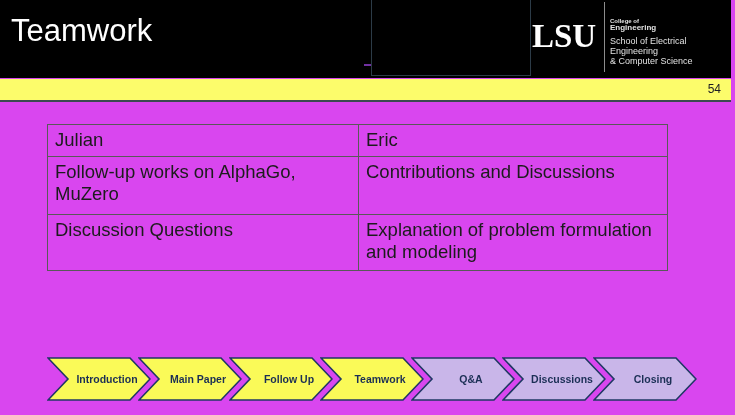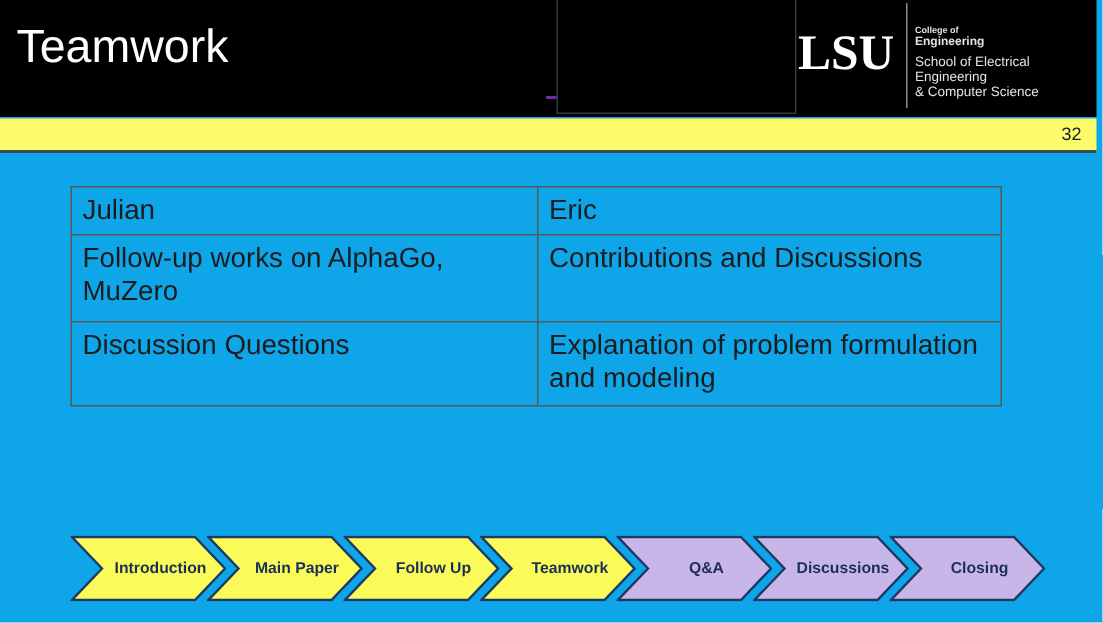--- a/index.html
+++ b/index.html
@@ -14,21 +14,21 @@
     --table-border:#595959;
     --table-text:#1c1c1c;
     --box-border:#2c3b47;
     --purple-dash:#7030a0;
     --logo-divider:#8c8c8c;
     --logo-text:#e2e2e2;
   }
   *{margin:0;padding:0;box-sizing:border-box;}
   html,body{width:735px;height:415px;background:#ffffff;overflow:hidden;
     font-family:"Liberation Sans",sans-serif;}
-  .slide{position:relative;width:735px;height:415px;background:#0ea5e9;}
+  .slide{position:relative;width:735px;height:415px;background:#d946ef;}
 
   
   .header{position:absolute;left:0;top:0;width:731px;height:78px;background:var(--header-bg);}
   .title{position:absolute;left:11px;top:13px;font-size:31px;font-weight:400;
     color:var(--title-text);letter-spacing:0;}
   .placeholder-box{position:absolute;left:371px;top:-1px;width:160px;height:77px;
     border:1px solid var(--box-border);}
   .purple-dash{position:absolute;left:364px;top:64px;width:7px;height:2px;
     background:var(--purple-dash);}
   .lsu-acronym{position:absolute;left:532px;top:20px;width:64px;
@@ -86,21 +86,21 @@
     <div class="lsu-divider"></div>
     <div class="lsu-text">
       <div class="lsu-college1">College of</div>
       <div class="lsu-college2">Engineering</div>
       <div class="lsu-school first">School of Electrical Engineering</div>
       <div class="lsu-school">&amp; Computer Science</div>
     </div>
   </div>
 
   <div class="yellow-band">
-    <span class="slide-number">32</span>
+    <span class="slide-number">54</span>
   </div>
 
   <table class="content-table">
     <tbody>
       <tr class="r1">
         <td>Julian</td>
         <td>Eric</td>
       </tr>
       <tr class="r2">
         <td>Follow-up works on AlphaGo,

